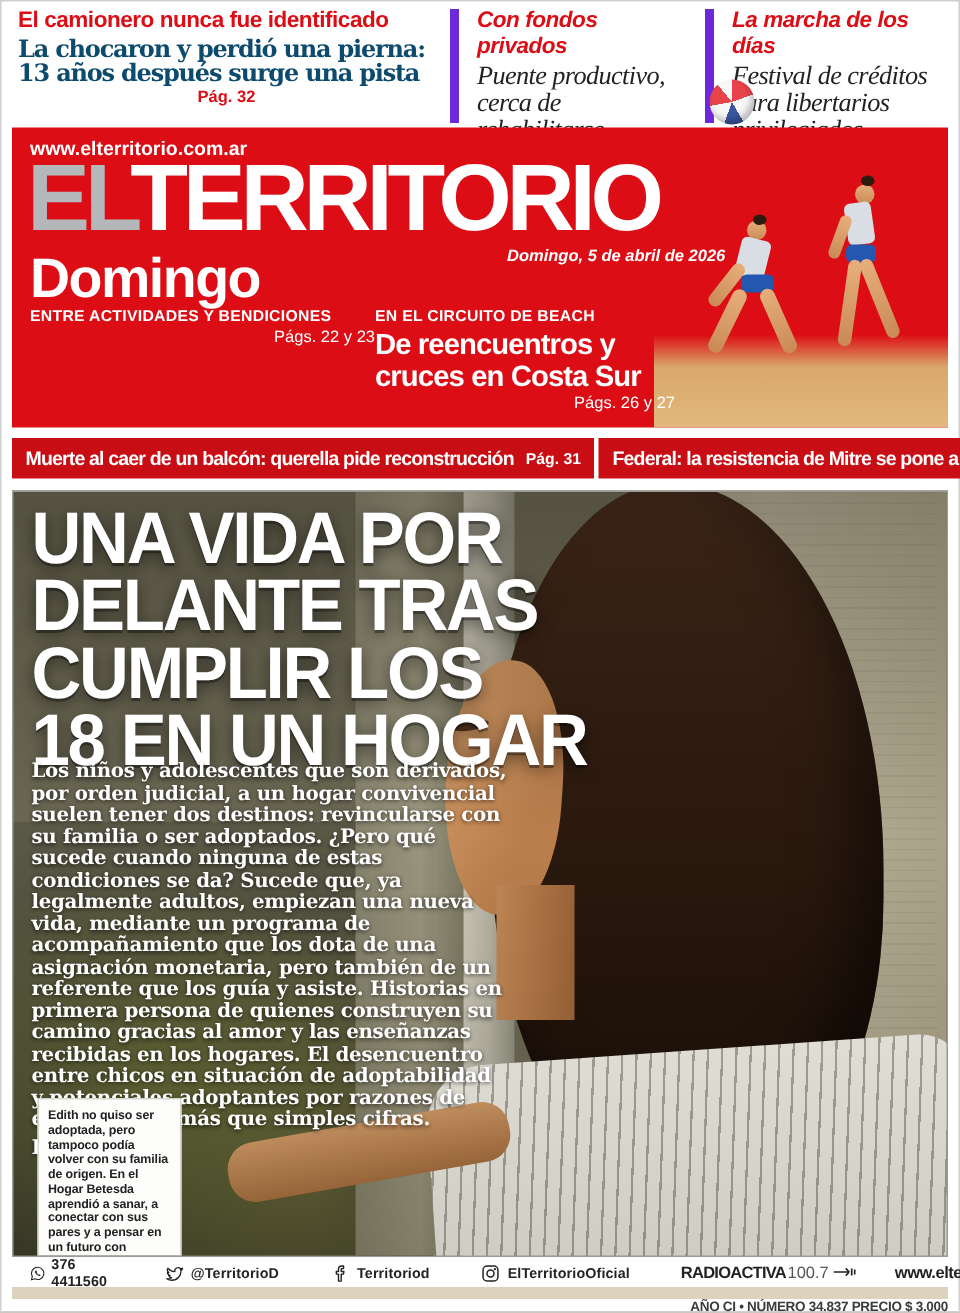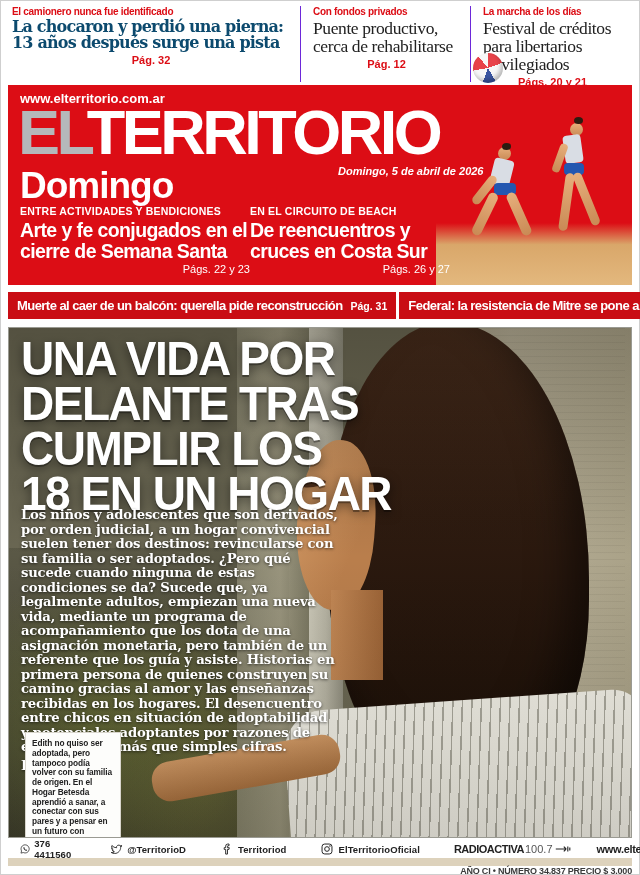--- a/index.html
+++ b/index.html
@@ -7,22 +7,22 @@
     --beige:#ddd2bc; --sand:#d9a76a;
   }
   *{margin:0;padding:0;box-sizing:border-box;}
   html,body{width:640px;height:875px;}
   body{font-family:"Liberation Sans",sans-serif;background:#fff;overflow:hidden;}
   .page{position:relative;width:640px;height:875px;background:#fff;outline:1px solid #cfcfcf;outline-offset:-1px;}
 
   
   .topbar{position:absolute;left:8px;top:6px;width:624px;height:76px;display:flex;}
   .topbar .col{padding:0 10px 0 4px;position:relative;}
-  .topbar .col+.col{border-left:1px solid #6d28d9;padding-left:12px;}
-  .t-kicker{color:var(--red);font-weight:bold;font-size:10px;letter-spacing:-0.3px;line-height:1.1;}
+  .topbar .col+.col{border-left:6px solid #6d28d9;padding-left:12px;font-style:italic;}
+  .t-kicker{color:var(--red);font-weight:bold;font-size:15px;letter-spacing:-0.3px;line-height:1.1;}
   .t-head-1{font-family:"DejaVu Serif",serif;font-weight:bold;color:#0c4a6e;font-size:16px;letter-spacing:-0.8px;line-height:1.02;margin-top:2px;}
   .t-head-2{font-family:"Liberation Serif",serif;color:#222;font-size:17.5px;letter-spacing:-0.4px;line-height:1.02;margin-top:3px;}
   .t-page{color:var(--red);font-weight:bold;font-size:11px;text-align:center;margin-top:2px;}
   .c1{width:292px;} .c2{width:170px;} .c3{width:162px;}
 
   
   .masthead{position:absolute;left:8px;top:85px;width:624px;height:200px;background:var(--red);overflow:visible;}
   .mh-url{position:absolute;left:12px;top:6px;color:#fff;font-weight:bold;font-size:13px;}
   .mh-logo{position:absolute;left:10px;top:16px;font-size:63px;font-weight:bold;letter-spacing:-3.5px;line-height:1;color:#fff;white-space:nowrap;}
   .mh-logo .el{color:var(--el-gray);}
@@ -158,21 +158,20 @@
         <div class="p-limb skin" style="left:120px;top:58px;width:8px;height:30px;transform:rotate(20deg);"></div>
         <div class="p-blue" style="left:128px;top:78px;width:20px;height:12px;"></div>
         <div class="p-limb skin" style="left:126px;top:88px;width:9px;height:58px;transform:rotate(8deg);"></div>
         <div class="p-limb skin" style="left:146px;top:86px;width:9px;height:56px;transform:rotate(-22deg);"></div>
       </div>
     </div>
 
     <div class="mh-teasers">
       <div class="mh-t">
         <div class="mh-kicker">ENTRE ACTIVIDADES Y BENDICIONES</div>
-        <div class="mh-head">Arte y fe conjugados en el cierre de Semana Santa</div>
         <div class="mh-page">Págs. 22 y 23</div>
       </div>
       <div class="mh-t">
         <div class="mh-kicker">EN EL CIRCUITO DE BEACH</div>
         <div class="mh-head">De reencuentros y cruces en Costa Sur</div>
         <div class="mh-page">Págs. 26 y 27</div>
       </div>
     </div>
   </div>
 

